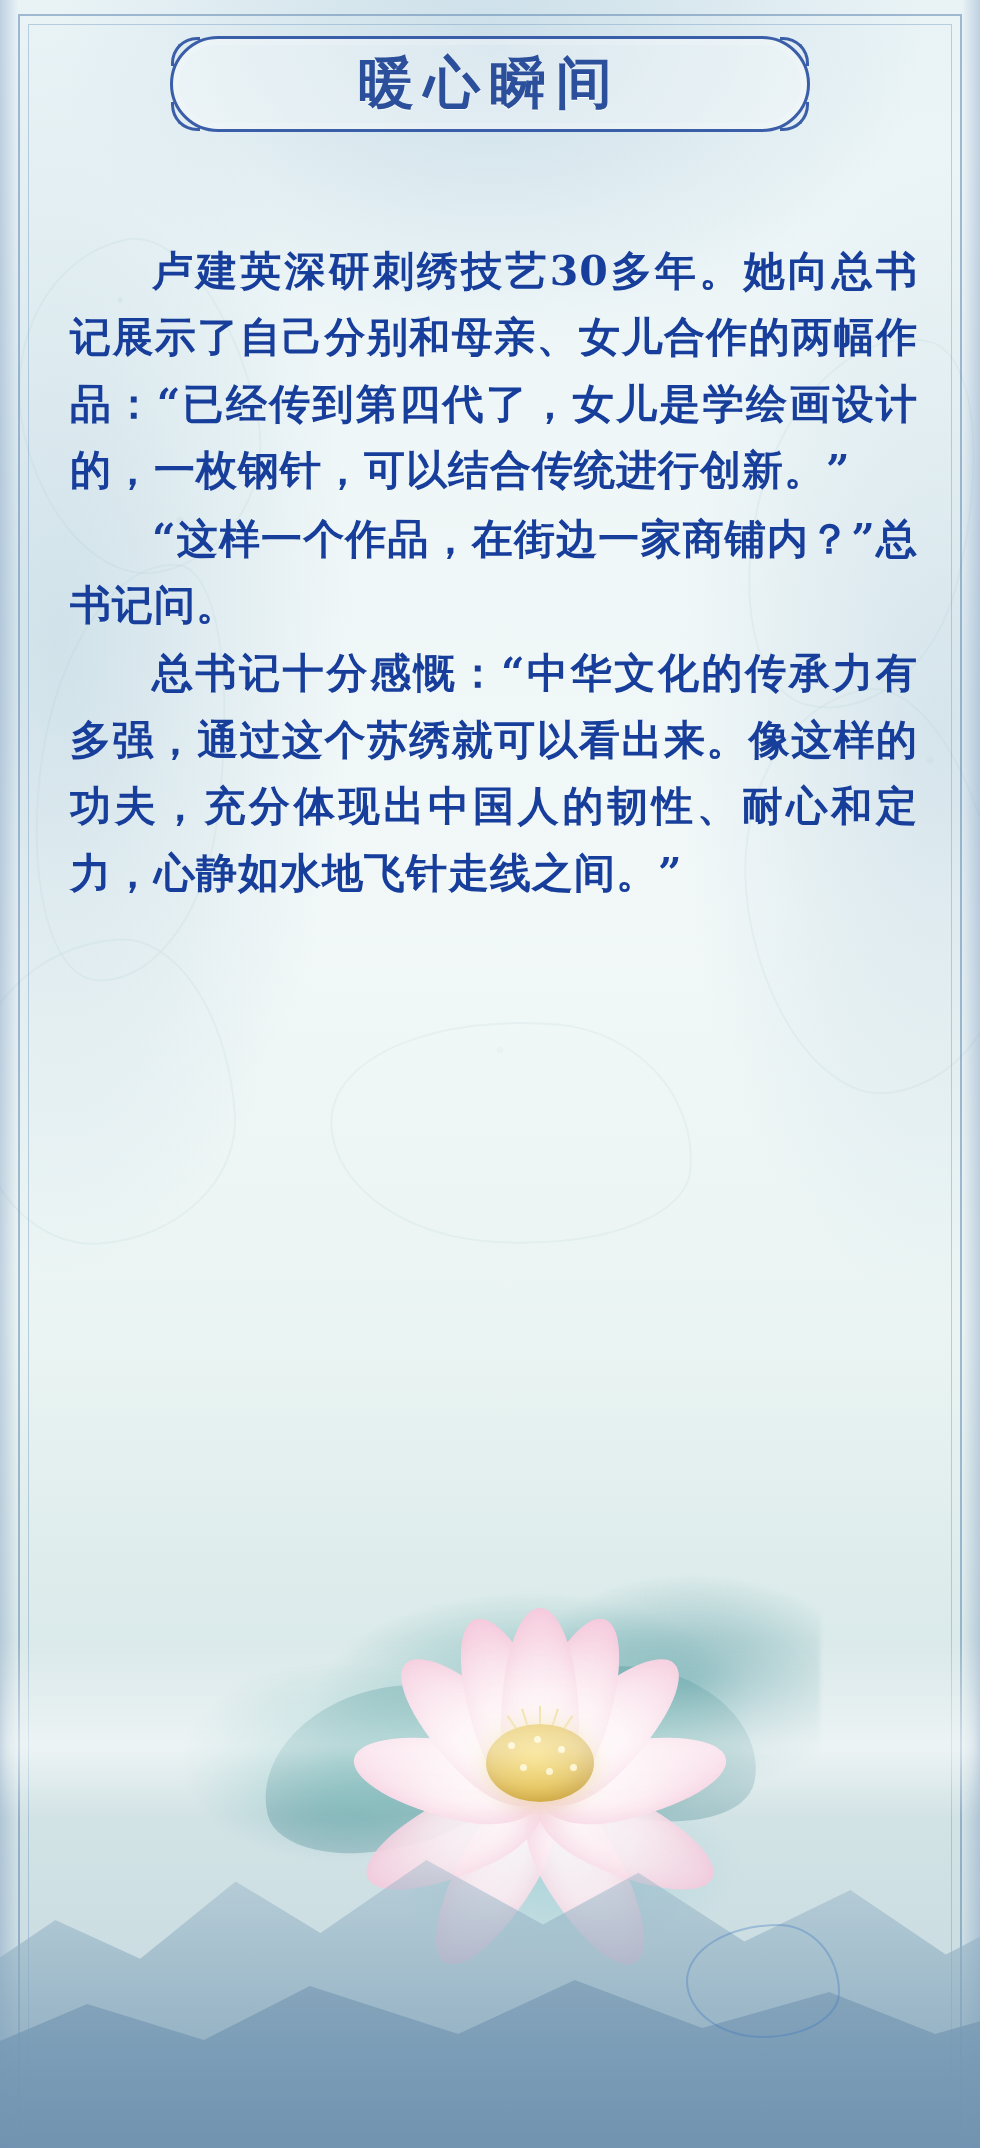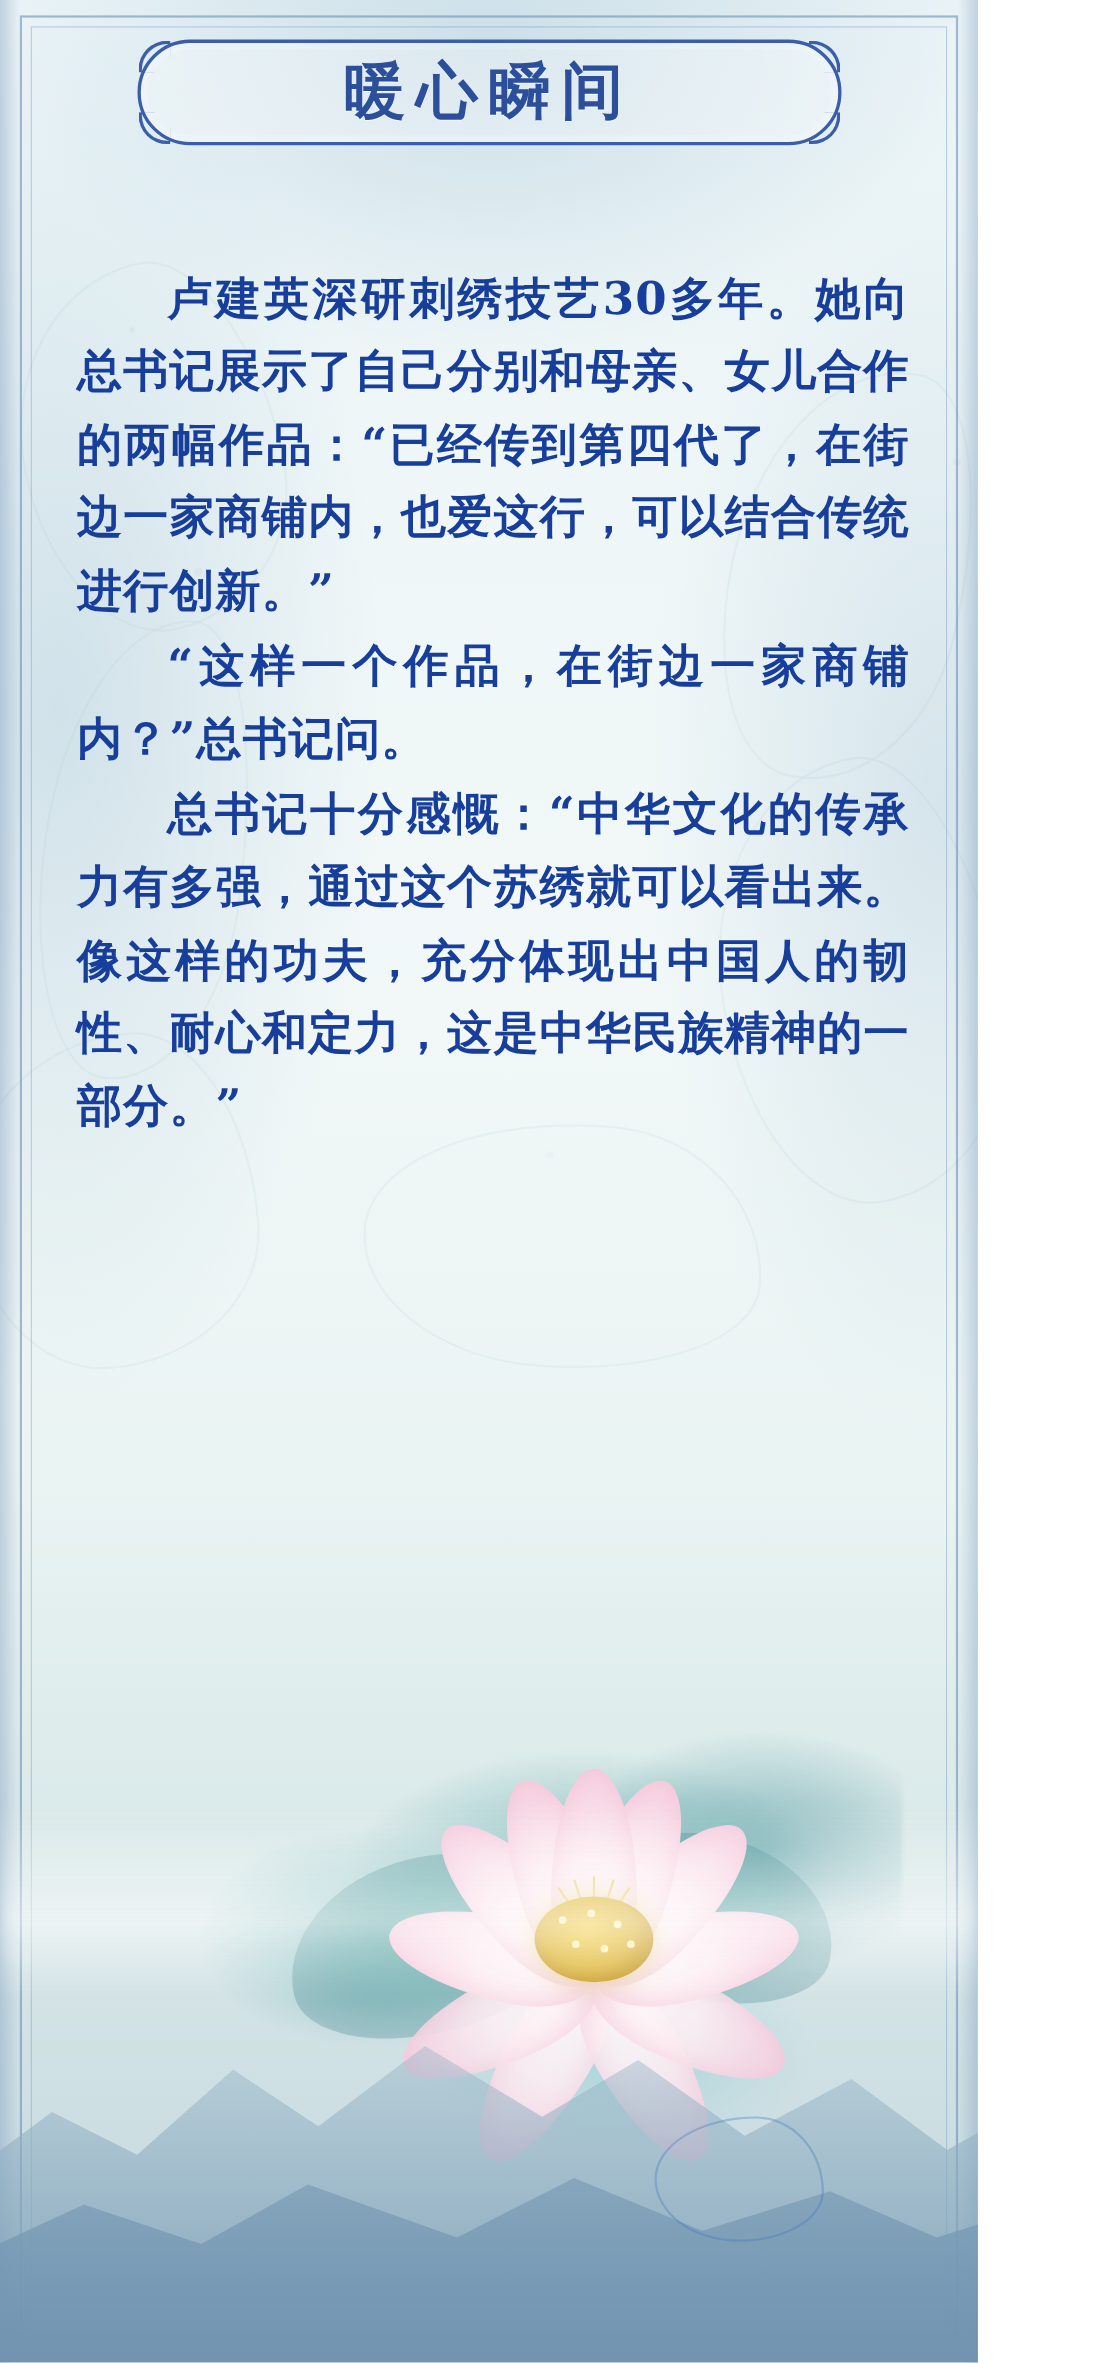--- a/index.html
+++ b/index.html
@@ -2,21 +2,21 @@
 <html lang="zh"><head>
 <meta charset="utf-8">
 <style>
   html, body {
     margin: 0;
     padding: 0;
     background: #ffffff;
   }
   .poster {
     position: relative;
-    width: 889px;
+    width: 980px;
     height: 2148px;
     overflow: hidden;
     font-family: "Liberation Serif", "DejaVu Serif", serif;
     background: #eef6f8;
   }
 
   
   .bg-base {
     position: absolute;
     inset: 0;
@@ -265,23 +265,23 @@
     <div class="plaque">
       <span class="plaque-notch tl"></span>
       <span class="plaque-notch tr"></span>
       <span class="plaque-notch bl"></span>
       <span class="plaque-notch br"></span>
     </div>
     <div class="title-text">暖心瞬间</div>
   </div>
 
   <div class="article">
-    <p>卢建英深研刺绣技艺30多年。她向总书记展示了自己分别和母亲、女儿合作的两幅作品：“已经传到第四代了，在街边一家商铺内，也爱这行，可以结合传统进行创新。”</p>
+    <p>卢建英深研刺绣技艺30多年。她向总书记展示了自己分别和母亲、女儿合作的两幅作品：“已经传到第四代了，女儿是学绘画设计的，一枚钢针，可以结合传统进行创新。”</p>
     <p>“这样一个作品，在街边一家商铺内？”总书记问。</p>
-    <p>总书记十分感慨：“中华文化的传承力有多强，通过这个苏绣就可以看出来。像这样的功夫，充分体现出中国人的韧性、耐心和定力，这是中华民族精神的一部分。”</p>
+    <p>总书记十分感慨：“中华文化的传承力有多强，通过这个苏绣就可以看出来。像这样的功夫，充分体现出中国人的韧性、耐心和定力，心静如水地飞针走线之间。”</p>
   </div>
 
   <div class="art">
     <div class="teal-cloud"></div>
     <div class="leaf l1"></div>
     <div class="leaf l2"></div>
     <div class="water-glow"></div>
 
     <div class="lotus">
       <span class="petal back" style="transform:rotate(-150deg)"></span>

